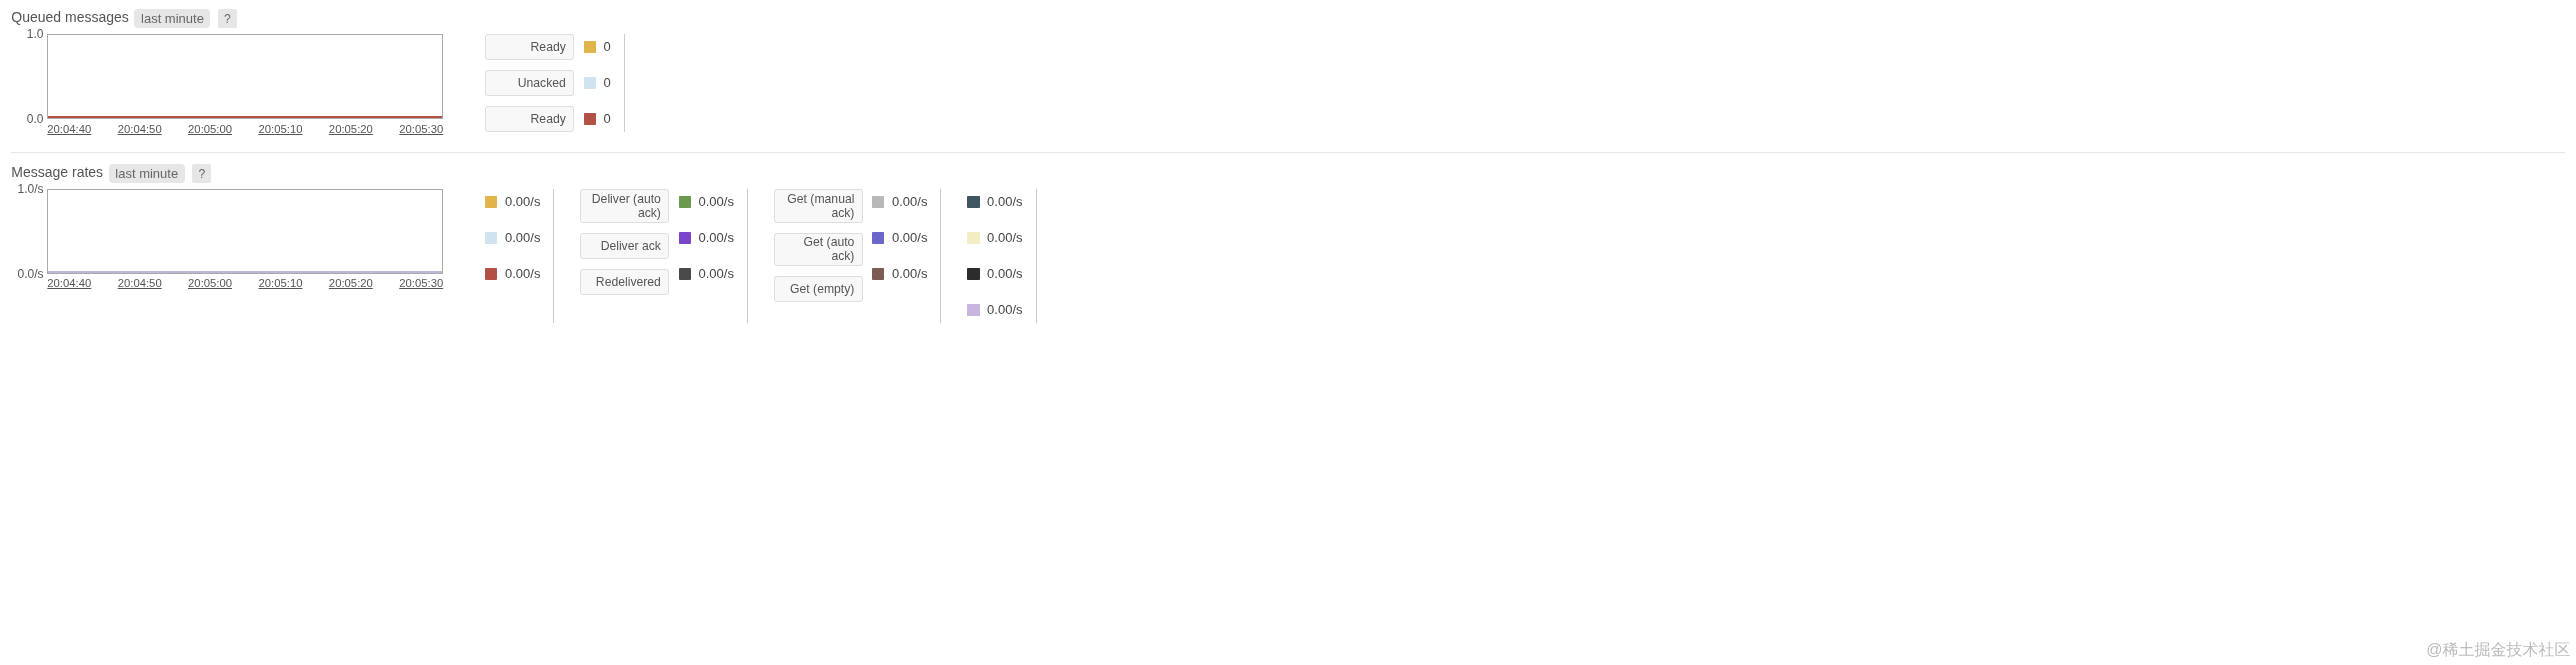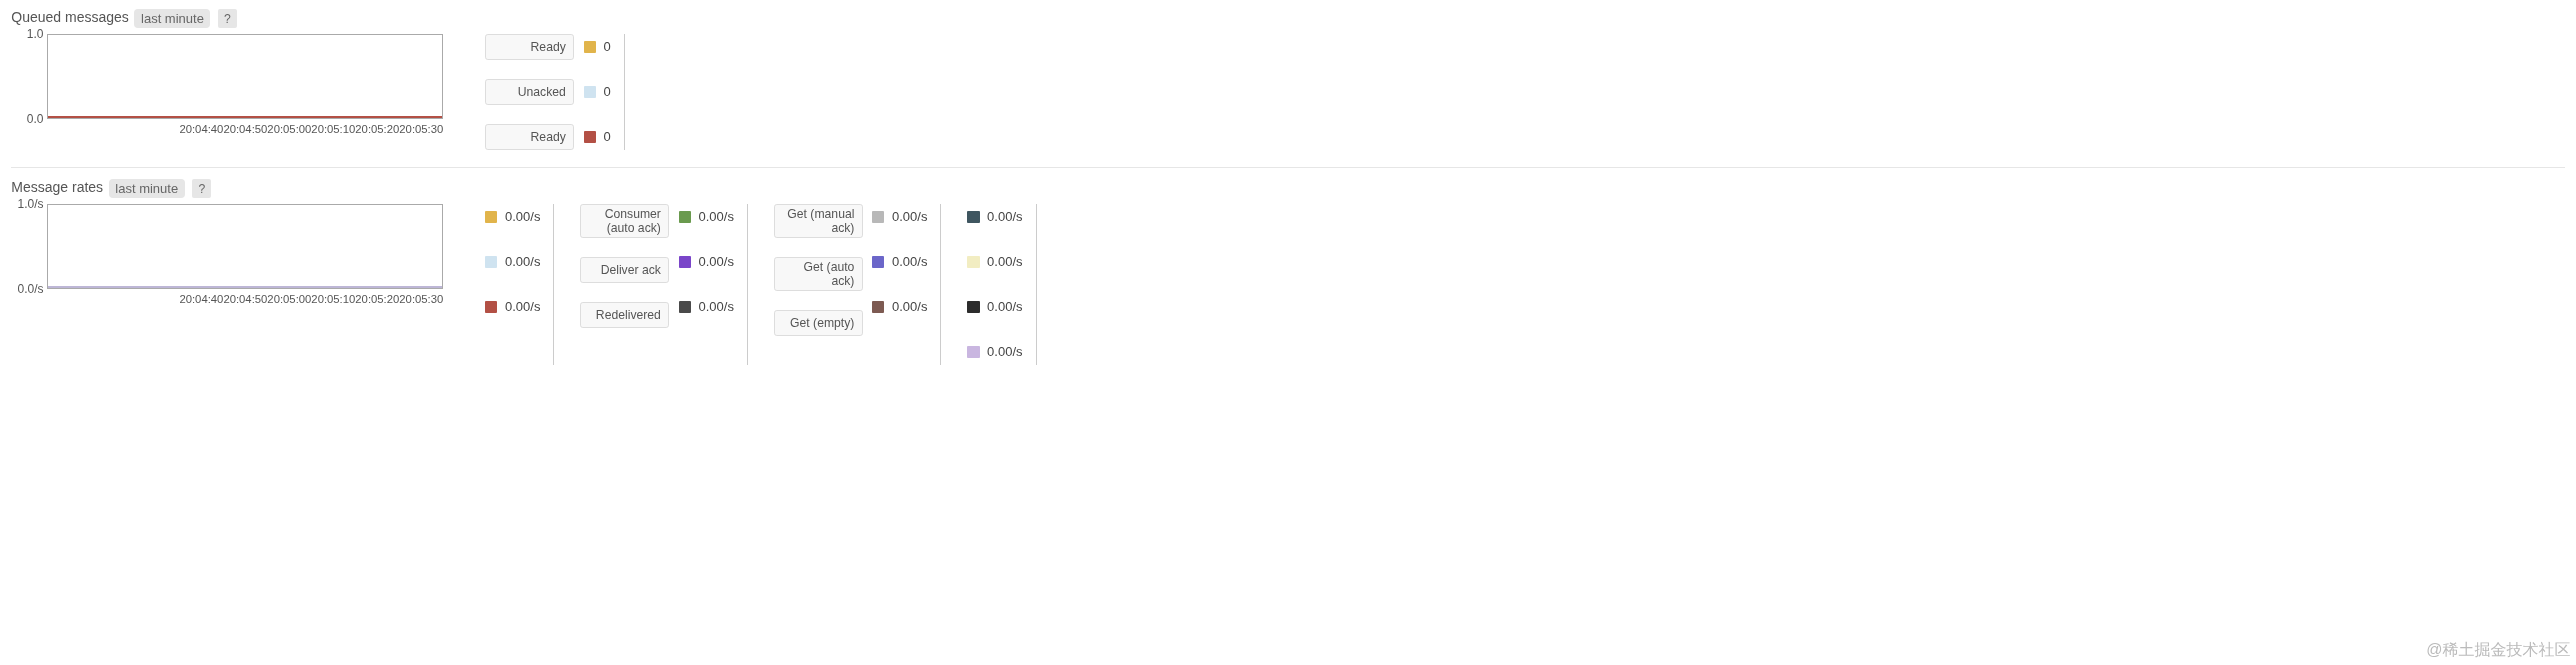--- a/index.html
+++ b/index.html
@@ -69,36 +69,37 @@
   .plot {
     margin-left: 36px;
     height: 85px;
     border: 0.9px solid #aaa;
     position: relative;
     background: #fff;
   }
   .x-axis {
     margin-left: 36px;
     display: flex;
-    justify-content: flex-end;
+    justify-content: space-between;
     margin-top: 3.8px;
     font-size: 11.3px;
     color: #555;
+    text-decoration: underline;
   }
   .legend-group {
     display: flex;
     align-items: stretch;
     gap: 9.4px;
     border-right: 0.9px solid #ccc;
     padding-right: 13px;
   }
   .legend-labels, .legend-values {
     display: flex;
     flex-direction: column;
-    gap: 19px;
+    gap: 10px;
   }
   .legend-label-box {
     background: #f8f8f8;
     border: 0.9px solid #ddd;
     border-radius: 2.8px;
     width: 89px;
     min-height: 26px;
     display: flex;
     align-items: center;
     justify-content: flex-end;
@@ -229,21 +230,21 @@
               <span class="val">0.00/s</span>
             </div>
             <div class="legend-value-row">
               <span class="swatch" style="background: rgb(179, 80, 69);"></span>
               <span class="val">0.00/s</span>
             </div>
           </div>
         </div>
         <div class="legend-group">
           <div class="legend-labels">
-            <div class="legend-label-box">Consumer (auto ack)</div>
+            <div class="legend-label-box">Deliver (auto ack)</div>
             <div class="legend-label-box">Deliver ack</div>
             <div class="legend-label-box">Redelivered</div>
           </div>
           <div class="legend-values">
             <div class="legend-value-row">
               <span class="swatch" style="background: rgb(106, 154, 78);"></span>
               <span class="val">0.00/s</span>
             </div>
             <div class="legend-value-row">
               <span class="swatch" style="background: rgb(122, 69, 201);"></span>

